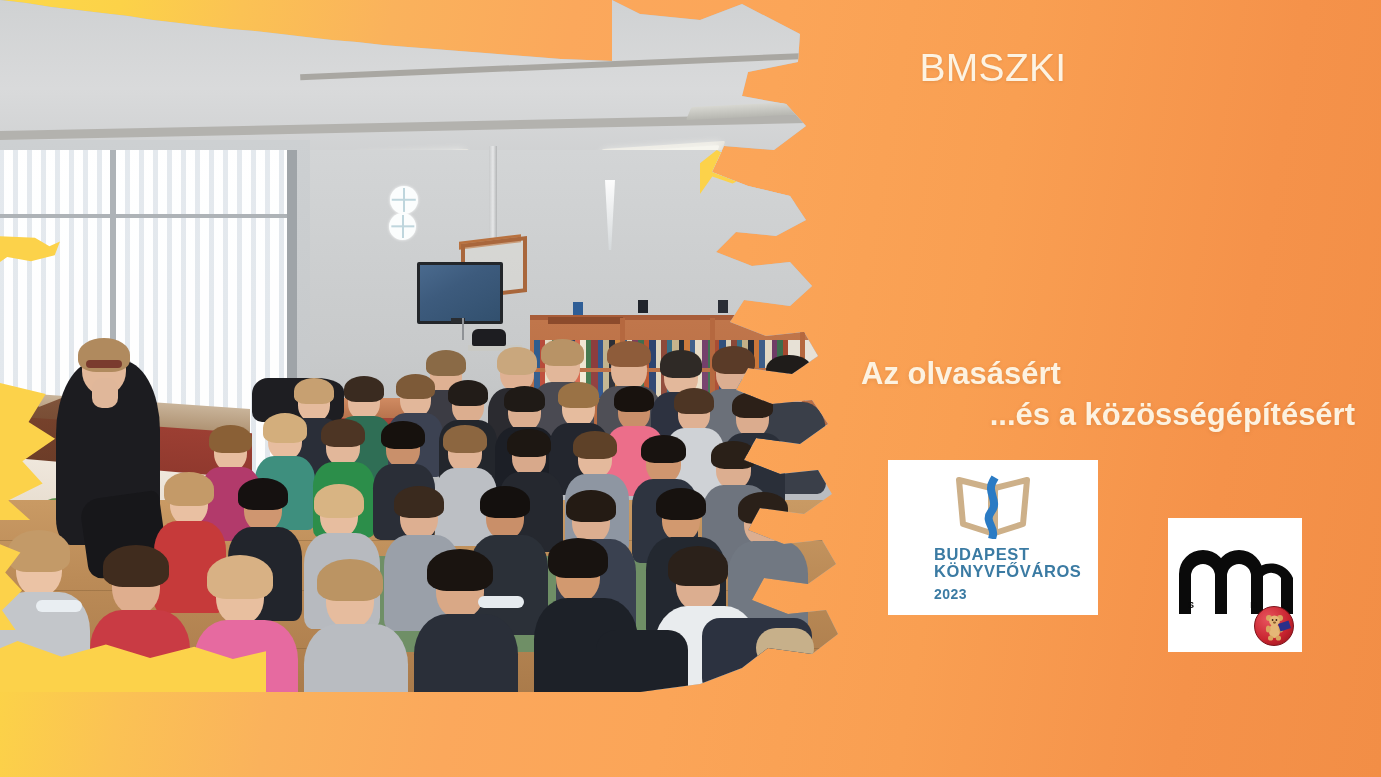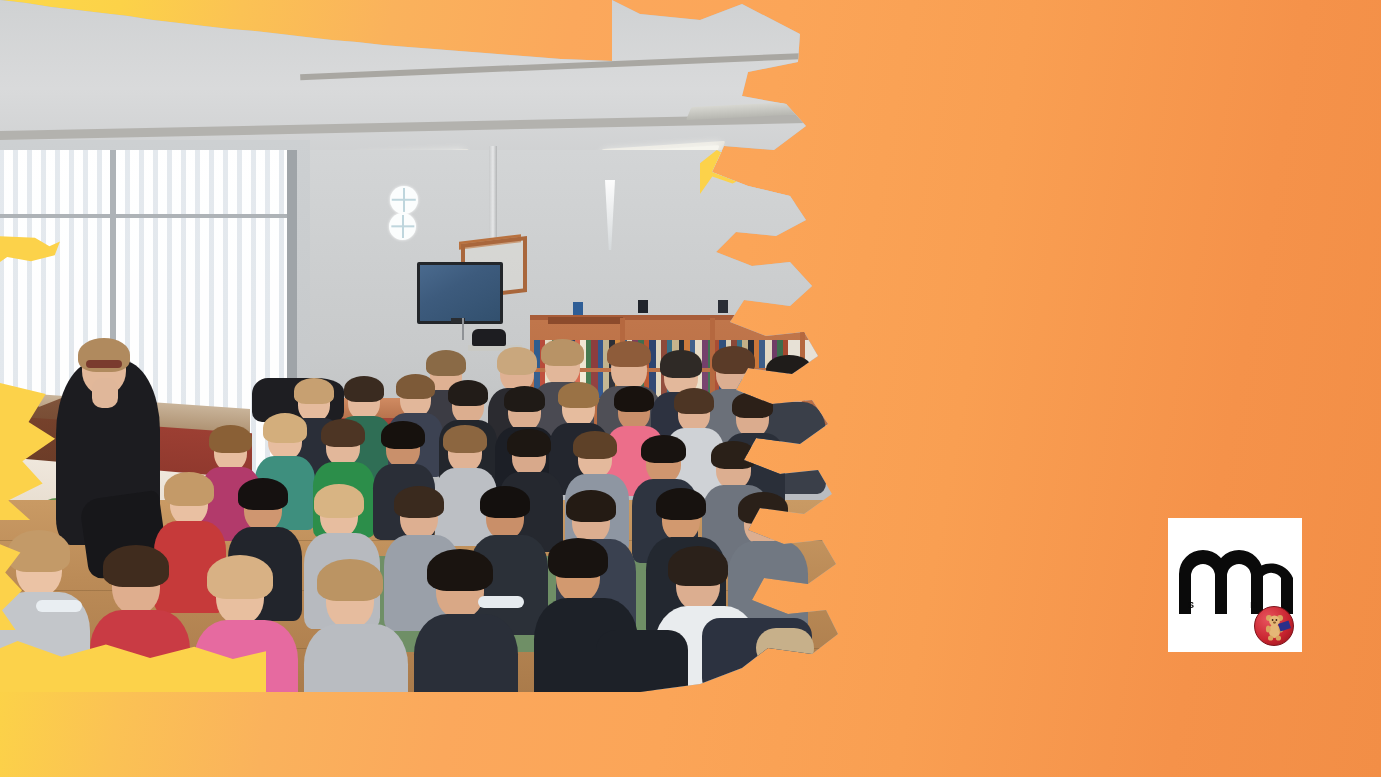--- a/index.html
+++ b/index.html
@@ -849,24 +849,41 @@
       <div class="brush-yellow" style="left:-6px; top:236px; width:66px; height:30px; clip-path:polygon(0 0,62% 6%,84% 34%,100% 18%,92% 64%,56% 84%,20% 70%,0 100%);"></div>
       <div class="brush-yellow" style="left:-12px; top:380px; width:78px; height:140px; clip-path:polygon(0 0,74% 10%,52% 30%,86% 42%,44% 58%,70% 74%,26% 86%,54% 100%,0 100%);"></div>
       <div class="brush-yellow" style="left:-10px; top:540px; width:40px; height:90px; clip-path:polygon(0 0,76% 14%,38% 36%,80% 56%,30% 78%,64% 100%,0 100%);"></div>
       <div class="brush-yellow" style="left:-10px; top:640px; width:276px; height:56px; clip-path:polygon(0 22%,10% 2%,26% 30%,42% 8%,58% 32%,74% 12%,88% 34%,100% 20%,100% 100%,0 100%);"></div>
       <div class="brush-yellow" style="left:700px; top:150px; width:56px; height:44px; clip-path:polygon(0 30%,30% 0,66% 26%,100% 6%,92% 56%,58% 76%,22% 60%,0 100%);"></div>
 
     </div>
   </div>
 
   <div class="org-title">
+    <span>BMSZKI</span>
   </div>
 
 
-
+  <div class="tagline">
+    <span class="tag-1">Az olvasásért</span>
+    <span class="tag-2">...és a közösségépítésért</span>
+  </div>
+
+  <div class="logo-bkf">
+    <svg class="bkf-mark" viewBox="0 0 80 68">
+      <path d="M6 9 L38 17 L38 62 L10 53 Z" fill="none" stroke="#cdb089" stroke-width="6" stroke-linejoin="round"></path>
+      <path d="M74 9 L42 17 L42 62 L70 53 Z" fill="none" stroke="#cdb089" stroke-width="6" stroke-linejoin="round"></path>
+      <path d="M40 10 C33 22, 47 30, 38 41 C31 50, 42 56, 40 64" fill="none" stroke="#2b7bc4" stroke-width="8" stroke-linecap="square"></path>
+    </svg>
+    <div class="bkf-text">
+      <div>BUDAPEST</div>
+      <div>KÖNYVFŐVÁROS</div>
+    </div>
+    <div class="bkf-year">2023</div>
+  </div>
 
   <div class="logo-mm">
     <svg class="mm-mark" viewBox="0 0 117 66">
       <path d="M2 66 L2 26 A24 24 0 0 1 50 26 L50 66 L38 66 L38 28 A12 12 0 0 0 14 28 L14 66 Z" fill="#0a0a0a"></path>
       <path d="M38 66 L38 26 A24 24 0 0 1 86 26 L86 66 L74 66 L74 28 A12 12 0 0 0 50 28 L50 66 Z" fill="#0a0a0a"></path>
       <path d="M74 66 L74 26 A24 24 0 0 1 116 30 L116 66 L104 66 L104 30 A12 12 0 0 0 86 28 L86 66 Z" fill="#0a0a0a"></path>
     </svg>
     <div class="mm-letters">
       <span>S</span>
       <span>Z</span>

